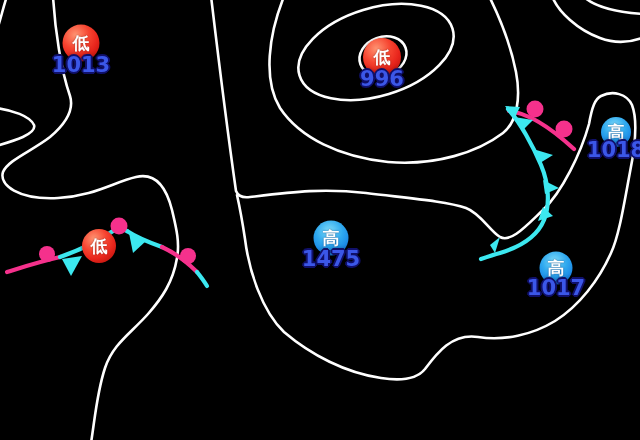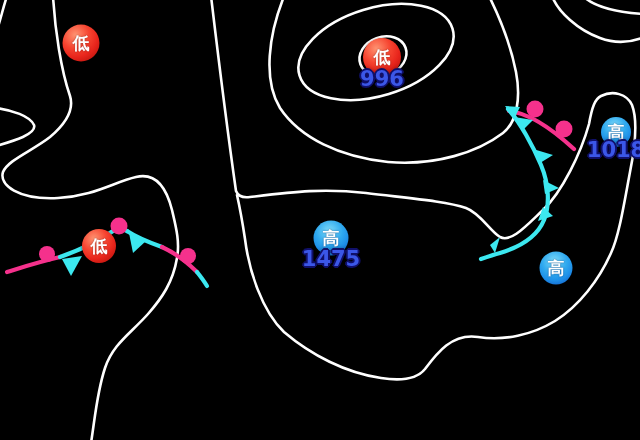--- a/index.html
+++ b/index.html
@@ -105,20 +105,21 @@
       <polygon class="cold-sym" points="543,207 538,221 553,216"></polygon>
       <polygon class="cold-sym" points="500,237 490,245 495,253"></polygon>
     </g>
   </svg>
 
   <div id="markers">
       <div class="marker low" style="left: 81px; top: 43px; width: 57px; height: 37px;">
         <div class="bubble" style="width: 37px; height: 37px;">
           <span class="sym">低</span>
         </div>
+        <div class="pv" style="top: 40px;">1013</div>
       </div>
       <div class="marker low" style="left: 382px; top: 57px; width: 58px; height: 38px;">
         <div class="bubble" style="width: 38px; height: 38px;">
           <span class="sym">低</span>
         </div>
         <div class="pv" style="top: 41px;">996</div>
       </div>
       <div class="marker low" style="left: 99px; top: 246px; width: 54px; height: 34px;">
         <div class="bubble" style="width: 34px; height: 34px;">
           <span class="sym">低</span>
@@ -127,20 +128,21 @@
       <div class="marker high" style="left: 331px; top: 238px; width: 55px; height: 35px;">
         <div class="bubble" style="width: 35px; height: 35px;">
           <span class="sym">高</span>
         </div>
         <div class="pv" style="top: 38px;">1475</div>
       </div>
       <div class="marker high" style="left: 556px; top: 268px; width: 53px; height: 33px;">
         <div class="bubble" style="width: 33px; height: 33px;">
           <span class="sym">高</span>
         </div>
+        <div class="pv" style="top: 36px;">1017</div>
       </div>
       <div class="marker high" style="left: 616px; top: 132px; width: 50px; height: 30px;">
         <div class="bubble" style="width: 30px; height: 30px;">
           <span class="sym">高</span>
         </div>
         <div class="pv" style="top: 33px;">1018</div>
       </div>
     </div>
 </div>
 

